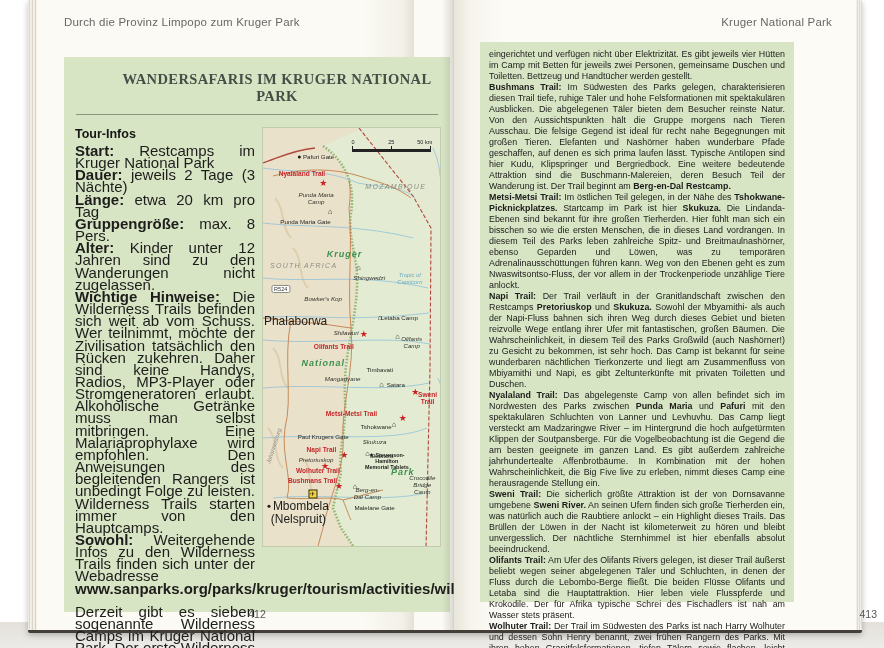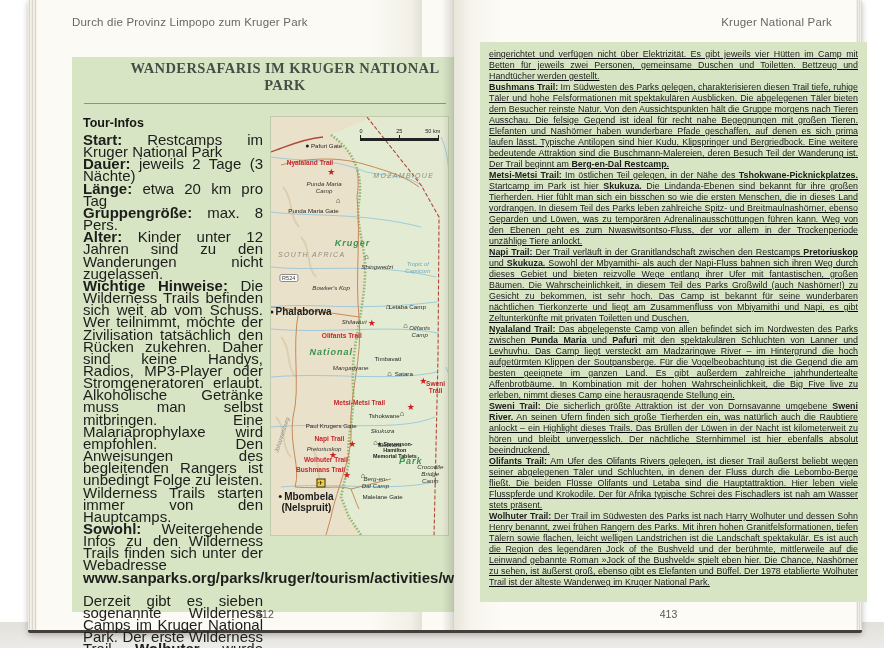--- a/index.html
+++ b/index.html
@@ -19,69 +19,69 @@
     position: absolute; left: 0; top: 0; bottom: 0; width: 9px;
     background: repeating-linear-gradient(90deg,#efece4 0 1px,#d9d5ca 1px 2px,#f4f1e9 2px 3px);
     border-radius: 2px 0 0 2px;
   }
   .edge-right {
     position: absolute; right: 0; top: 0; bottom: 0; width: 6px;
     background: repeating-linear-gradient(90deg,#f2efe8 0 1px,#dedacf 1px 2px);
     border-radius: 0 2px 2px 0;
   }
   .page { position: absolute; top: 0; bottom: 0; }
-  .page-left  { left: 25px;  width: 369px; background: linear-gradient(90deg,#fbfaf4 86%,#f2f0e7 97%,#e4e1d6 100%); }
+  .page-left  { left: 17px;  width: 369px; background: linear-gradient(90deg,#fbfaf4 86%,#f2f0e7 97%,#e4e1d6 100%); }
   .page-right { left: 426px; width: 402px; background: linear-gradient(90deg,#e8e5da 0%,#f6f4ec 4%,#fcfbf6 12%); }
   .spine {
     position: absolute; left: 414px; top: 0; bottom: 0; width: 22px; pointer-events: none;
     background: linear-gradient(90deg,rgba(60,55,40,0) 0%,rgba(60,55,40,.14) 45%,rgba(60,55,40,.22) 55%,rgba(60,55,40,0) 100%);
   }
   .running-head { position: absolute; top: 16px; font-size: 11.5px; color: #686868; letter-spacing: .2px; }
   .rh-left  { left: 19px; }
   .rh-right { right: 24px; margin-left: 10px; }
   .pagenum { position: absolute; bottom: 10px; font-size: 10.5px; color: #565656; text-align: center; }
   .pn-left  { left: 19px;  width: 386px; }
-  .pn-right { left: 21px;  width: 387px; }
+  .pn-right { left: 36px;  width: 387px; text-align: right; }
 
   .greenbox { background: #d8e5c5; position: absolute; }
   .box-left  { left: 19px; top: 57px; width: 386px; height: 555px; }
-  .box-right { left: 26px; top: 42px;  width: 387px; height: 560px; padding: 7px 9px 0 9px; text-decoration: underline; }
+  .box-right { left: 26px; top: 42px;  width: 314px; height: 560px; padding: 7px 9px 0 9px; }
 
   
   .badge {
     width: 56px; height: 52px; border-radius: 50%;
     background: #cebf92; border: 2px dotted #4c4c48;
     margin: 8px auto 0 auto;
     display: flex; align-items: center; justify-content: center;
     font-family: "Liberation Serif", serif; font-size: 15px; color: #3a3a38;
     box-shadow: 0 0 0 1px rgba(76,76,72,.15);
   }
   .box-title {
-    margin-top: 3px; text-align: center;
+    margin-top: 14px; text-align: center;
     font-family: "Liberation Serif", serif; font-weight: bold;
     font-size: 14.5px; letter-spacing: .4px; color: #464e46; padding-left: 40px;
   }
   .title-rule { border: 0; border-top: 1px solid #8d937f; margin: 9px 12px 0 12px; }
 
   .cols { display: flex; padding: 12px 9px 0 11px; }
   .textcol { width: 180px; margin-right: 7px; color: #1d1d1b; }
   .textcol h3 { font-size: 12.5px; margin-bottom: 4px; color: #161614; }
   .textcol p { font-size: 15px; line-height: 12.15px; text-align: justify; }
   .textcol .closing { margin-top: 11px; }
 
   
   .map { position: relative; width: 189px; height: 420px; border: 1px solid #c3cbae; background: #eae1cb; overflow: hidden; }
   .map svg { position: absolute; inset: 0; }
   .map-label { position: absolute; transform: translate(-50%,-50%); white-space: pre-line; text-align: center; line-height: 1.1; }
   .ml-trail   { color: #c4272b; font-weight: bold; font-size: 6.6px; }
   .ml-park    { color: #3d9150; font-weight: bold; font-style: italic; font-size: 9px; letter-spacing: 1px; }
   .ml-country { color: #8d8d84; font-style: italic; font-size: 7px; letter-spacing: 1.3px; }
   .ml-place   { color: #262624; font-size: 6.2px; }
   .ml-place-italic { color: #34342f; font-style: italic; font-size: 6.2px; }
-  .ml-town    { color: #1c1c1a; font-weight: bold; font-size: 10px; }
+  .ml-town    { color: #1c1c1a; font-weight: normal; font-size: 12px; }
   .ml-tropic  { color: #6fa8c2; font-style: italic; font-size: 5.8px; }
   .ml-memorial{ color: #1a1a18; font-weight: bold; font-size: 5.4px; }
   .ml-shield  { background: #fff; border: .5px solid #8a8a80; border-radius: 2px; font-size: 5.5px; color: #333; padding: 0 2px; }
   .ml-road-rotated { color: #8d8d84; font-style: italic; font-size: 5.8px; transform: translate(-50%,-50%) rotate(-72deg); }
   .ml-star  { color: #cc1f1f; font-size: 9px; }
   .ml-hut   { color: #141412; font-size: 7.5px; }
   .ml-plane { background: #f2d23c; border: .5px solid #33322e; font-size: 6px; line-height: 1; padding: .5px 1px; color: #111; }
   .town-dot { display: inline-block; width: 3px; height: 3px; border-radius: 50%; background: #1c1c1a; vertical-align: middle; margin-right: 2px; }
   .scalebar { position: absolute; right: 5%; top: 3%; width: 45%; height: 11px; }
   .scalebar .bar { position: absolute; bottom: 0; left: 0; right: 0; height: 2.5px; background: #222; }

